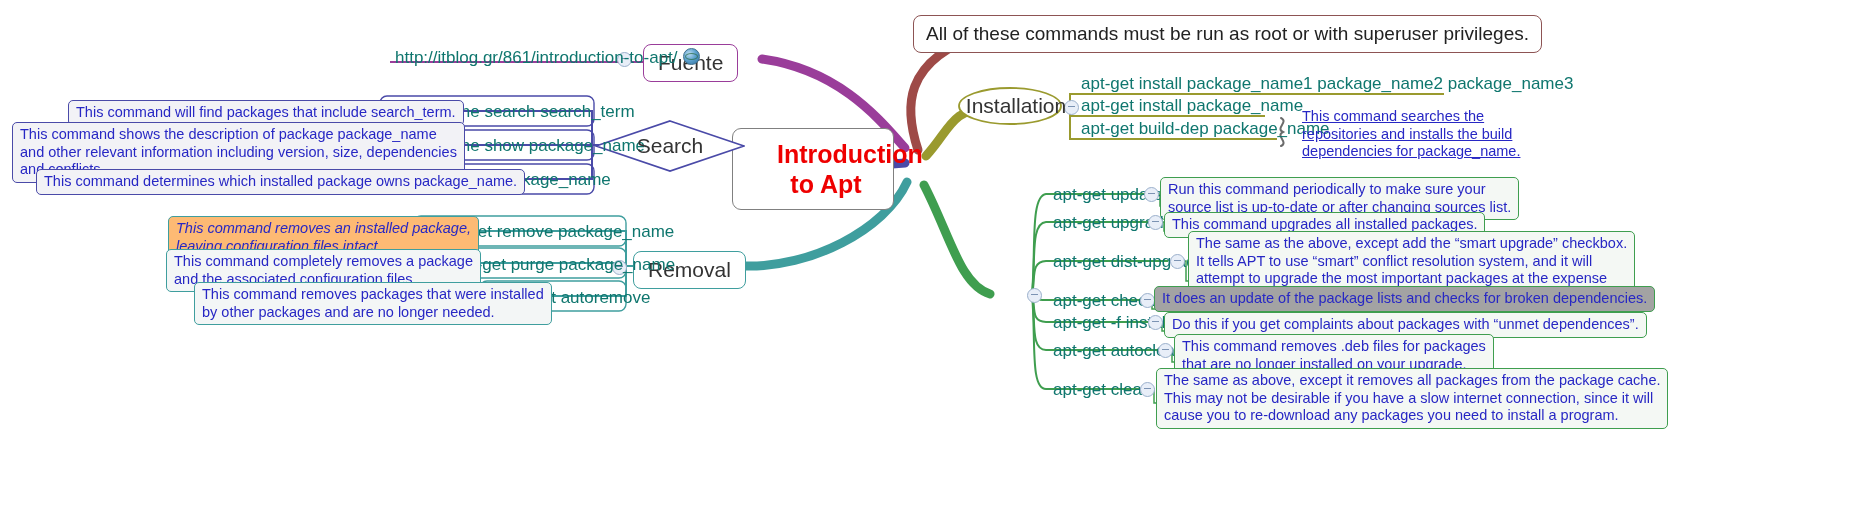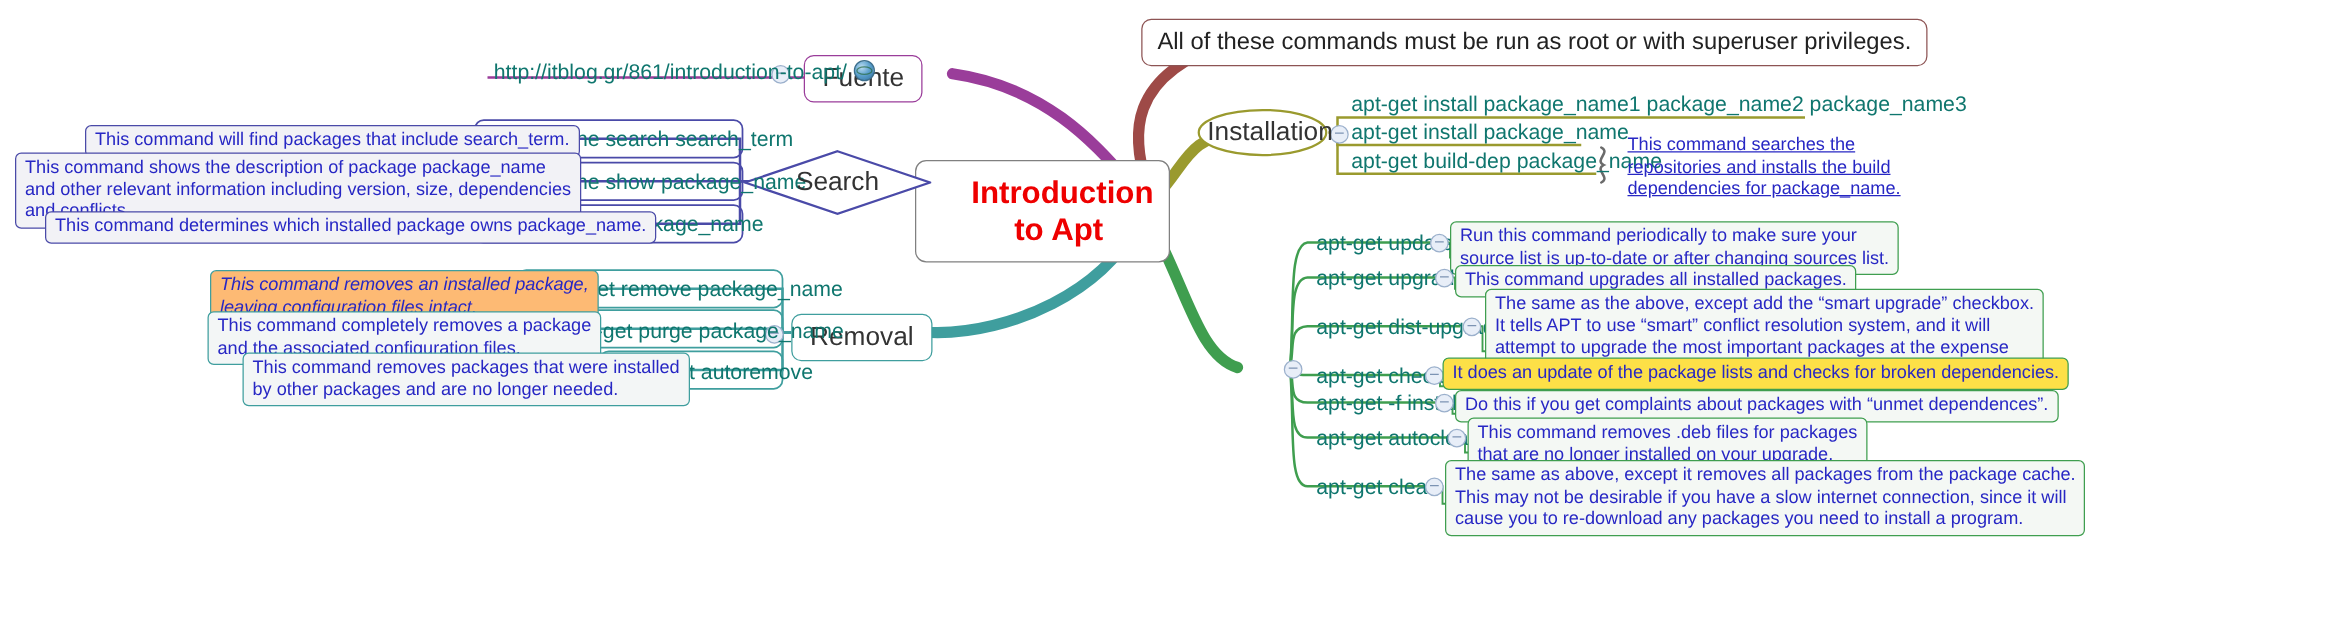--- a/index.html
+++ b/index.html
@@ -105,21 +105,21 @@
     <path d="M1158,222 L1164,222 L1164,231 L1464,231" stroke="#3f9e4f" stroke-width="1.5" fill="none"></path>
     <path d="M1180,261 L1186,261 L1186,281 L1486,281" stroke="#3f9e4f" stroke-width="1.5" fill="none"></path>
     <path d="M1146,300 L1152,300 L1152,309 L1450,309" stroke="#3f9e4f" stroke-width="1.5" fill="none"></path>
     <path d="M1156,322 L1162,322 L1162,331 L1460,331" stroke="#3f9e4f" stroke-width="1.5" fill="none"></path>
     <path d="M1166,350 L1172,350 L1172,362 L1420,362" stroke="#3f9e4f" stroke-width="1.5" fill="none"></path>
     <path d="M1148,389 L1154,389 L1154,403 L1548,403" stroke="#3f9e4f" stroke-width="1.5" fill="none"></path>
 
     <path d="M1281,118 C1289,122 1275,128 1283,132 C1275,136 1289,142 1281,146" stroke="#6b6b6b" stroke-width="2" fill="none" stroke-linecap="round"></path>
   </svg>
 
-  <div class="node root" style="left:732px;top:128px;width:204px;padding-left:44px;">
+  <div class="node root" style="left:732px;top:128px;width:162px;padding-left:44px;">
     <div>Introduction</div>
     <div>to Apt</div>
   </div>
 
   <div class="node banner" style="left:913px;top:15px;">All of these commands must be run as root or with superuser privileges.</div>
 
   <div class="node branch-rect" style="left:643px;top:44px;border-color:#9a3d9a;">
     <span>Fuente</span>
   </div>
   <div class="bullet" style="left:617px;top:52px;"></div>
@@ -222,21 +222,21 @@
   <div class="bullet" style="left:1170px;top:254px;"></div>
   <div class="node note" style="left:1188px;top:231px;border-color:#3f9e4f;background:#f4f8f4;">The same as the above, except add the “smart upgrade” checkbox.
 It tells APT to use “smart” conflict resolution system, and it will
 attempt to upgrade the most important packages at the expense
 of less important ones if necessary.</div>
 
   <div class="node leaf" style="left:1050px;top:289px;">
     <span>apt-get check</span>
   </div>
   <div class="bullet" style="left:1140px;top:293px;"></div>
-  <div class="node note" style="left:1154px;top:286px;border-color:#3f9e4f;background:#fde047;">It does an update of the package lists and checks for broken dependencies.</div>
+  <div class="node note" style="left:1154px;top:286px;border-color:#3f9e4f;background:#a3a3a3;">It does an update of the package lists and checks for broken dependencies.</div>
 
   <div class="node leaf" style="left:1050px;top:311px;">
     <span>apt-get -f install</span>
   </div>
   <div class="bullet" style="left:1148px;top:315px;"></div>
   <div class="node note" style="left:1164px;top:312px;border-color:#3f9e4f;background:#f4f8f4;">Do this if you get complaints about packages with “unmet dependences”.</div>
 
   <div class="node leaf" style="left:1050px;top:339px;">
     <span>apt-get autoclean</span>
   </div>

